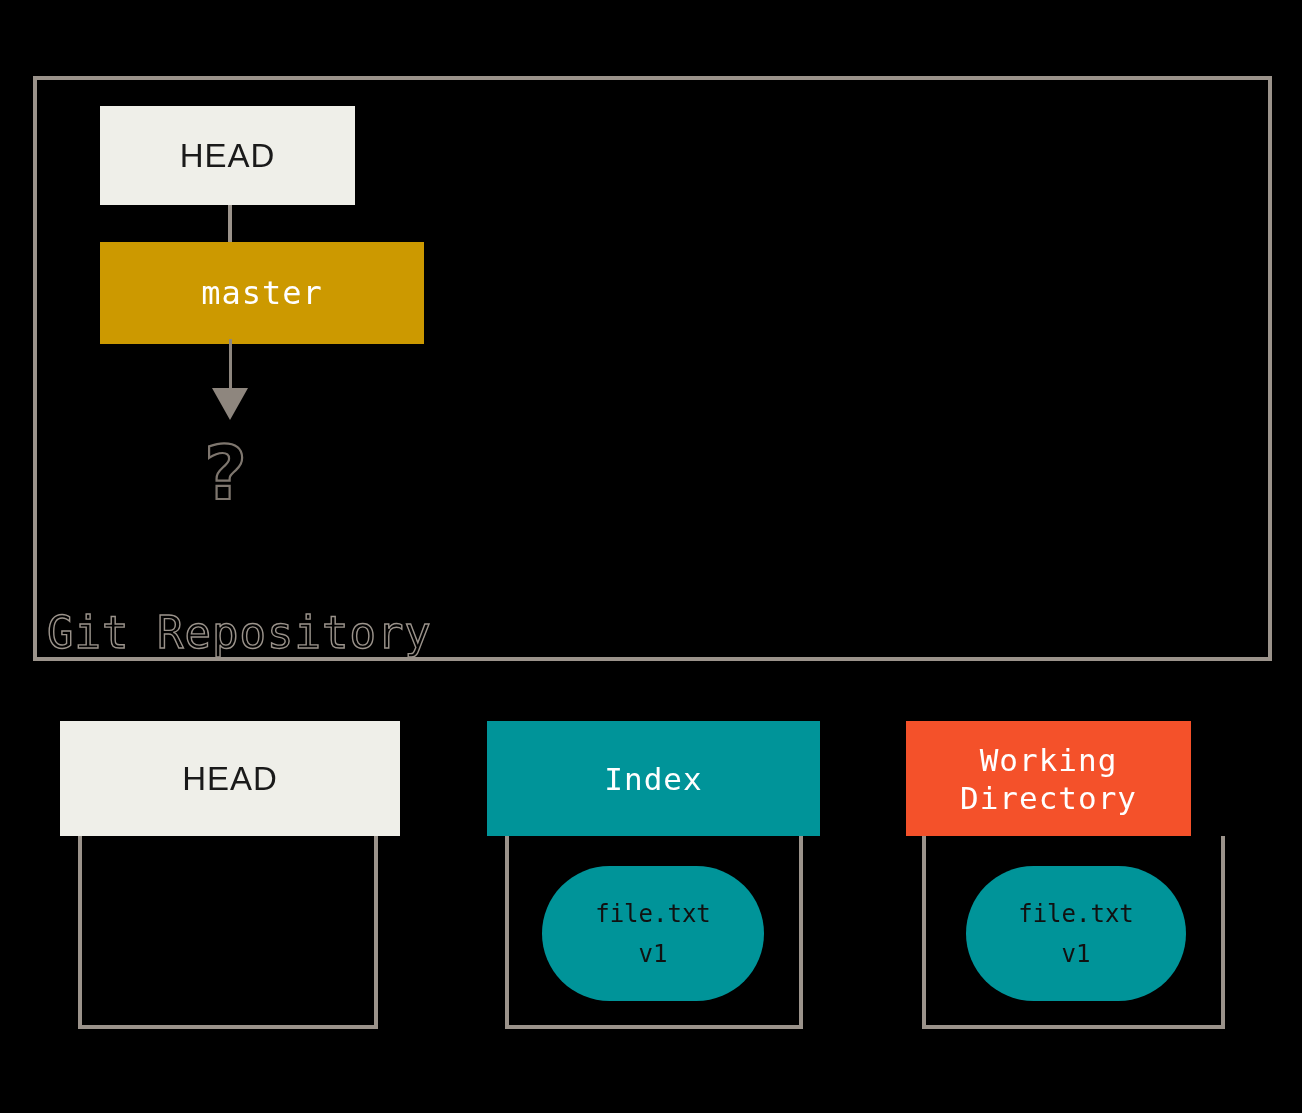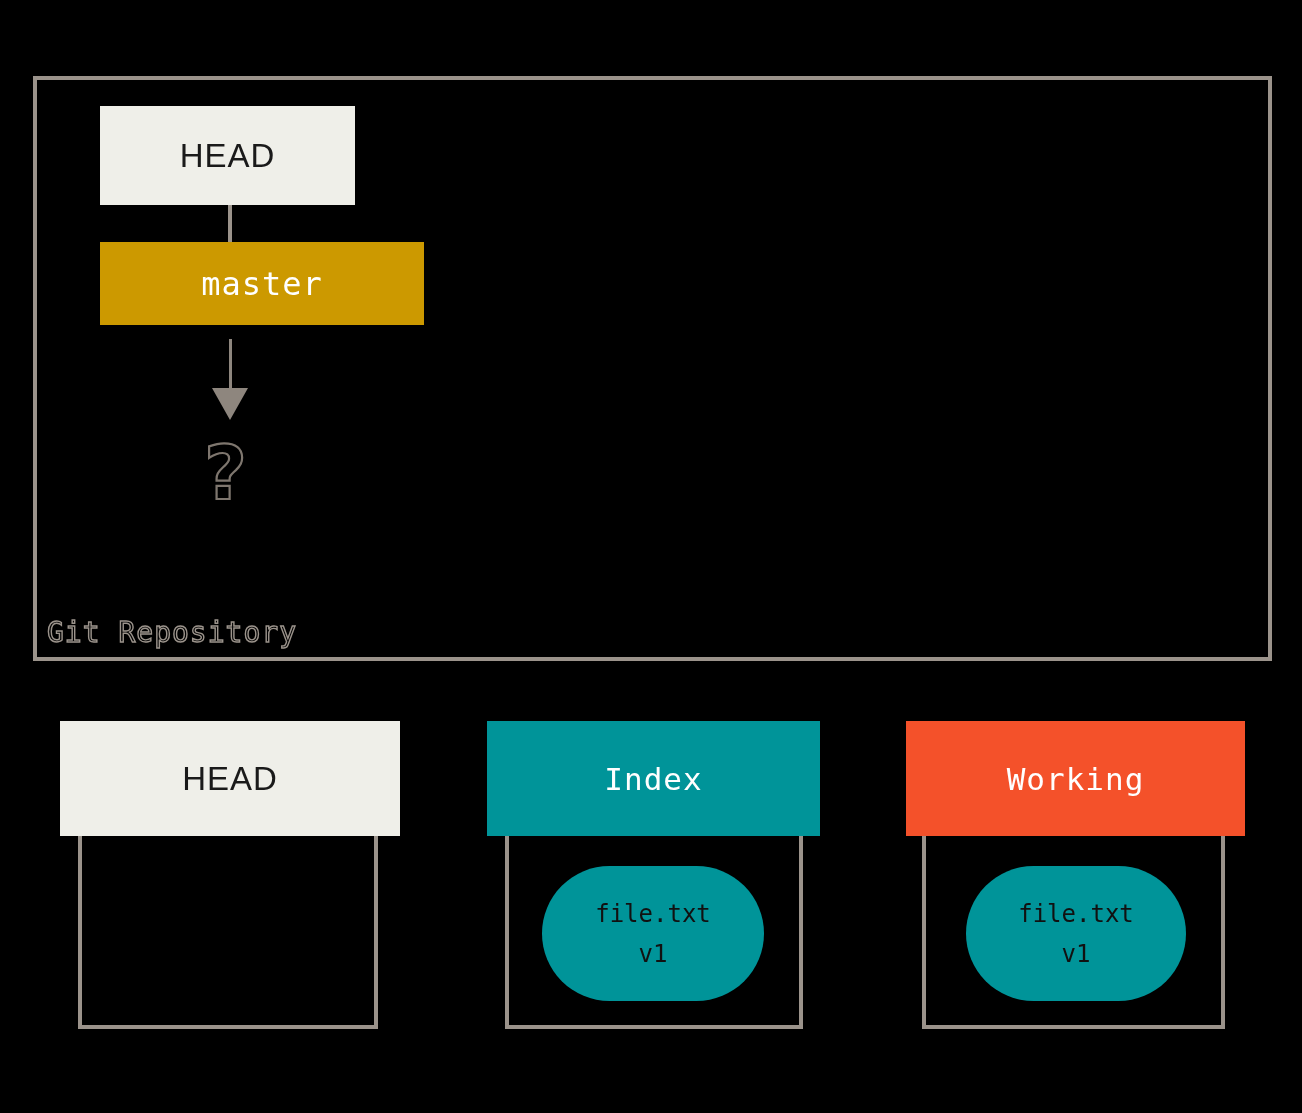--- a/index.html
+++ b/index.html
@@ -34,21 +34,21 @@
     border: 4px solid #9b938b;
     box-sizing: border-box;
     background: transparent;
   }
 
   .repo-label {
     position: absolute;
     left: 47px;
     top: 570px;
     font-family: "DejaVu Sans Mono", monospace;
-    font-size: 28px;
+    font-size: 44px;
     line-height: 38px;
     letter-spacing: 1px;
     color: transparent;
     -webkit-text-stroke: 1.4px #9b938b;
     white-space: nowrap;
   }
 
   
   .box-head-top {
     position: absolute;
@@ -66,21 +66,21 @@
     font-size: 33px;
     color: #1a1a1a;
     letter-spacing: 1px;
   }
 
   .box-master {
     position: absolute;
     left: 100px;
     top: 198px;
     width: 324px;
-    height: 83px;
+    height: 102px;
     background: #cc9900;
     display: flex;
     align-items: center;
     justify-content: center;
   }
   .box-master .lbl {
     font-family: "DejaVu Sans Mono", monospace;
     font-size: 32px;
     color: #ffffff;
     letter-spacing: 1px;
@@ -180,21 +180,21 @@
     color: #ffffff;
   }
   .col-index .col-body {
     left: 505px; top: 792px;
     width: 298px; height: 193px;
   }
 
   
   .col-wd .col-header {
     left: 906px; top: 677px;
-    width: 339px; height: 115px;
+    width: 285px; height: 115px;
     background: #f4512a;
   }
   .col-wd .col-header .lbl {
     font-family: "DejaVu Sans Mono", monospace;
     color: #ffffff;
   }
   .col-wd .col-body {
     left: 922px; top: 792px;
     width: 303px; height: 193px;
   }
@@ -273,20 +273,21 @@
   </div>
   <div class="blob blob-index">
     <span class="lbl">file.txt</span>
     <span class="lbl">v1</span>
   </div>
 
   <div class="col col-wd">
     <div class="col-header">
       <span class="lbl">
         <span>Working</span><br>
+        <span>Directory</span>
       </span>
     </div>
     <div class="col-body"></div>
   </div>
   <div class="blob blob-wd">
     <span class="lbl">file.txt</span>
     <span class="lbl">v1</span>
   </div>
 
 

